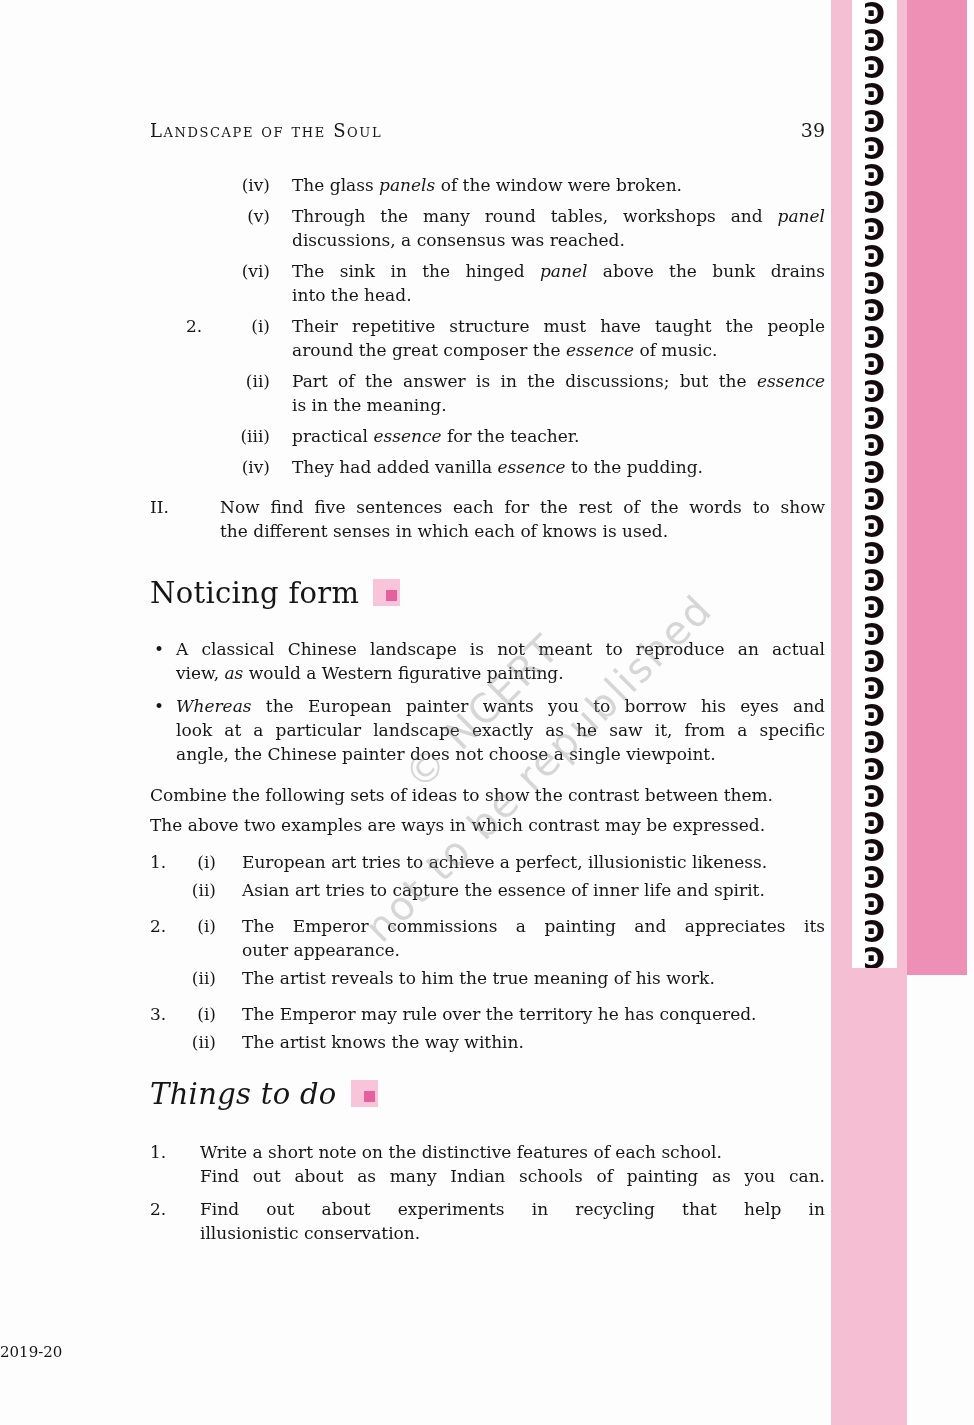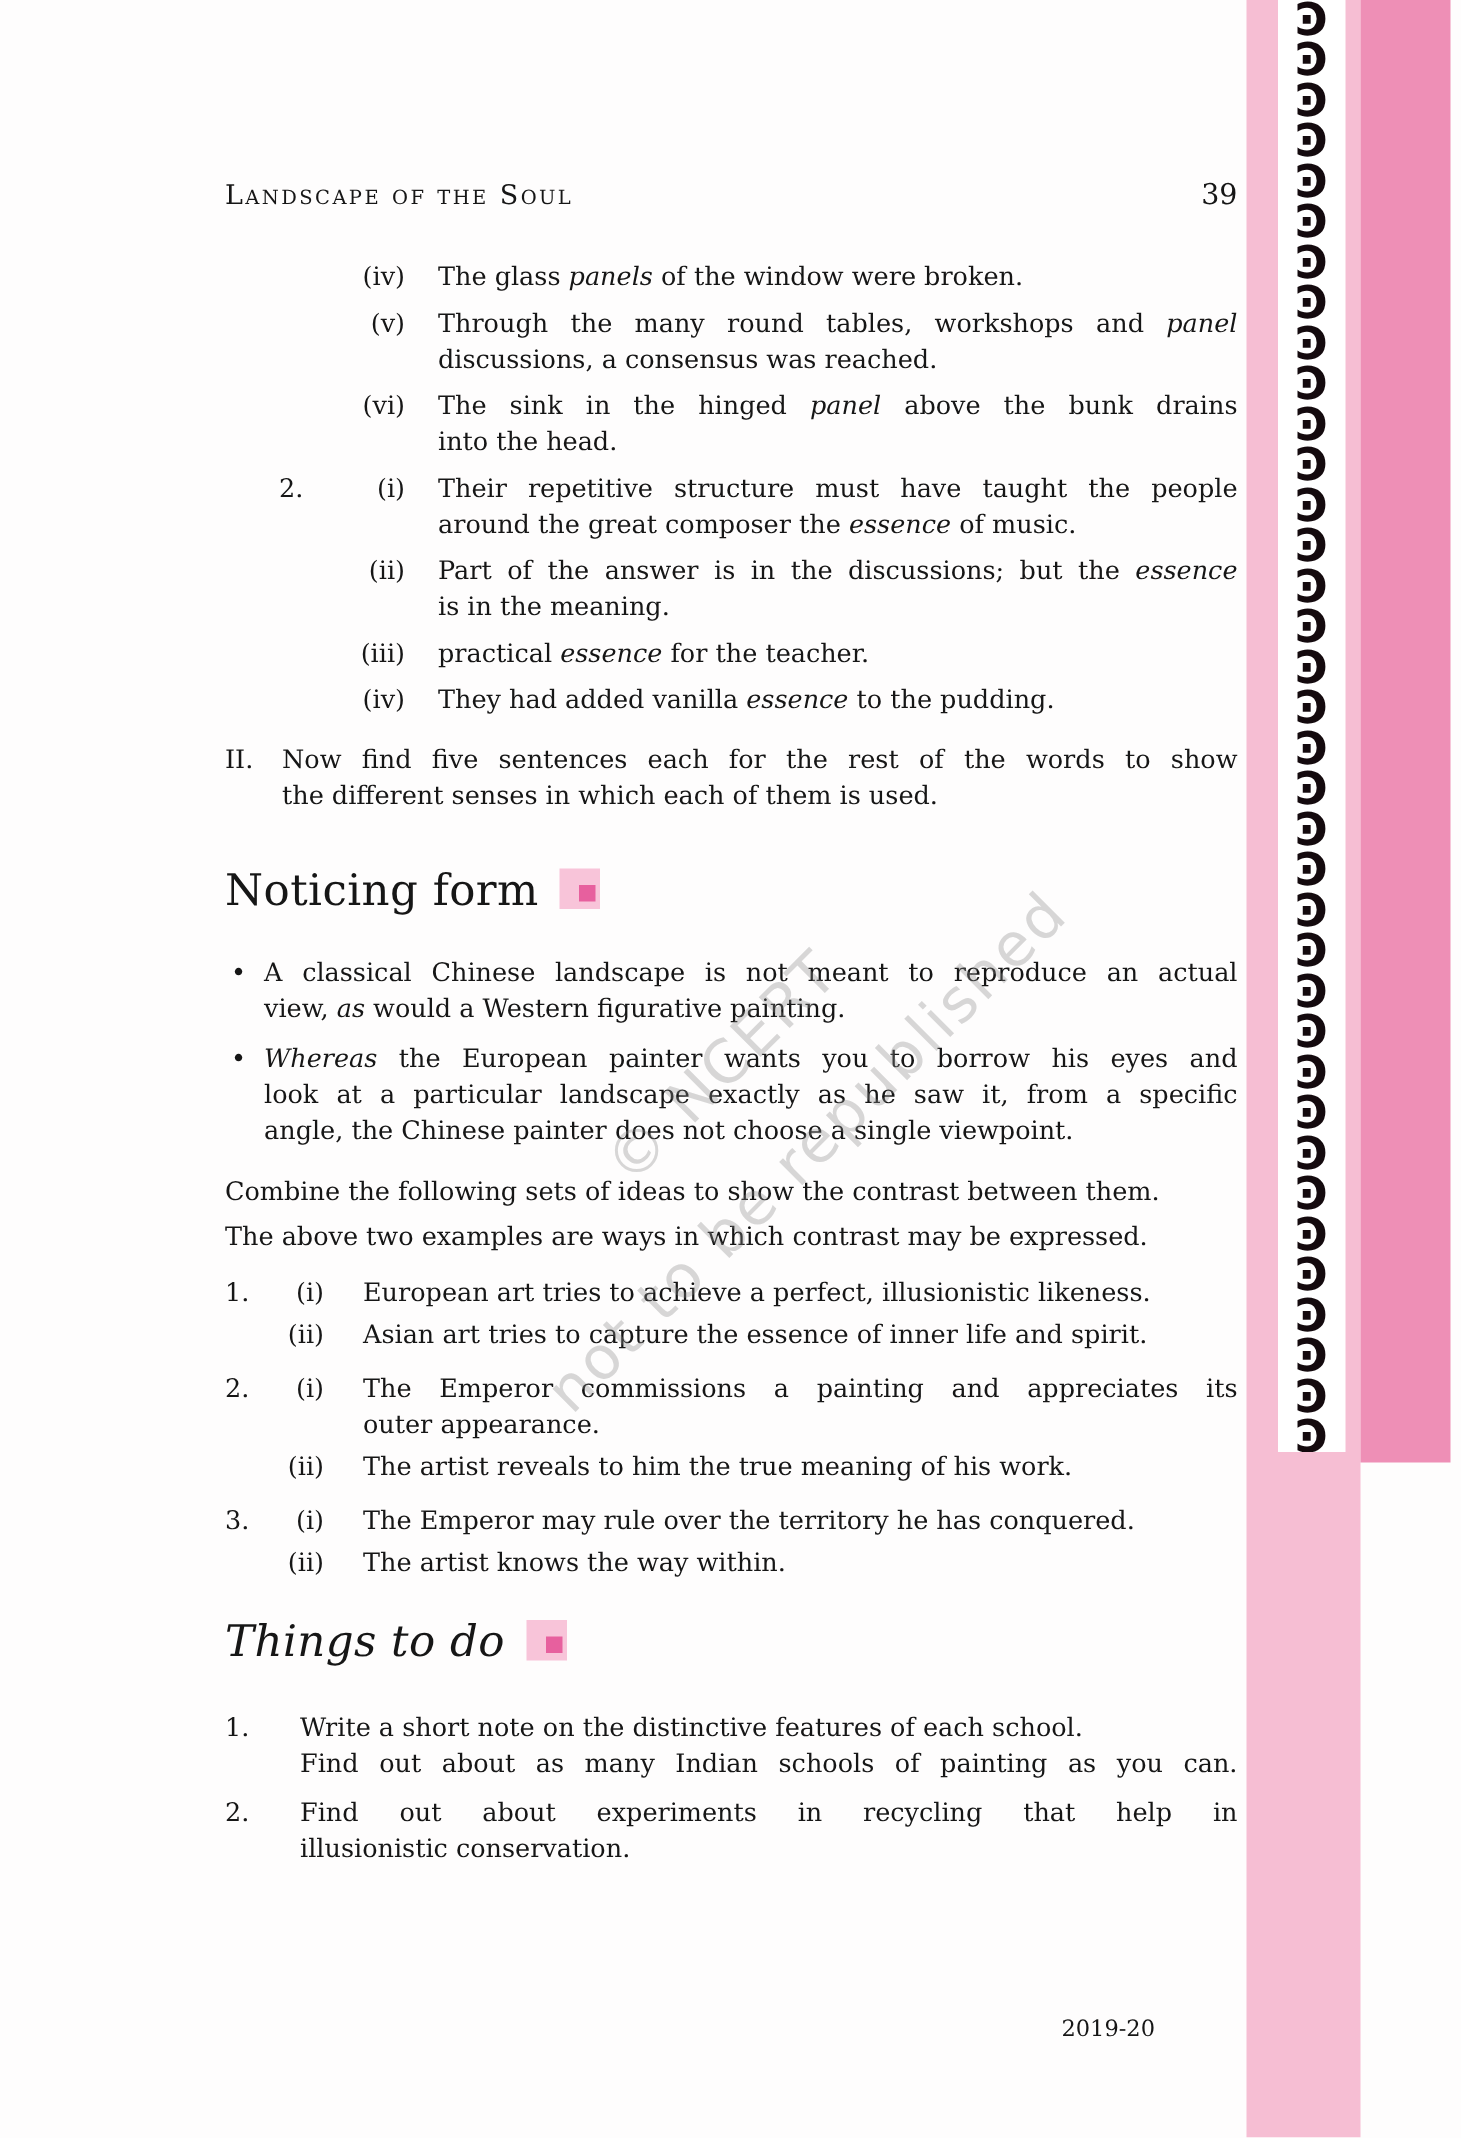--- a/index.html
+++ b/index.html
@@ -34,42 +34,42 @@
 
   .tline { text-align:left; }
   .stretch { text-align:justify; text-align-last:justify; }
   .it { font-style:italic; }
 
   .we-row { display:grid; grid-template-columns:80px 40px 1fr; margin-bottom:7px; }
   .we-outer { padding-left:36px; }
   .we-label { text-align:right; }
   .we-text  { padding-left:22px; }
 
-  .ii-row { display:grid; grid-template-columns:38px 1fr; margin-top:16px; }
+  .ii-row { display:grid; grid-template-columns:38px 1fr; margin-top:16px;gap:32px; }
 
   .section-heading { font-size:29px; font-weight:400; letter-spacing:0.3px; line-height:40px; margin:30px 0 24px 0; }
   #things-heading { margin-top:20px; margin-bottom:26px;font-style:italic; }
   .sq { display:inline-block; position:relative; width:27px; height:27px; background:#f8c4d9; margin-left:14px; vertical-align:-3px; }
   .sq-small { position:absolute; right:3px; bottom:5px; width:11px; height:11px; background:#e7609e; }
 
   .bullet-row { display:grid; grid-template-columns:26px 1fr; margin-bottom:9px; }
   .bullet-row:last-child { margin-bottom:14px; }
   .bullet-glyph { font-size:17px; padding-left:4px; }
 
   .intro { margin:4px 0 10px 0; }
   .intro-line { line-height:30px; }
 
   .set-block { margin-bottom:12px; }
   .set-row { display:grid; grid-template-columns:30px 36px 1fr; margin-bottom:4px; }
   .set-label { text-align:right; }
   .set-text { padding-left:26px; }
 
   .things-row { display:grid; grid-template-columns:50px 1fr; margin-bottom:9px; }
 
-  .footer { position:absolute; left:0; top:1343px; width:770px; text-align:right; font-size:15px; z-index:2; }
+  .footer { position:absolute; left:0; top:1343px; width:770px; text-align:left; font-size:15px; z-index:2; }
 </style>
 </head>
 <body style="color: rgb(22, 22, 22);">
 
 <div class="band-light" style="background: rgb(246, 190, 211);"></div>
 <div class="ornament" id="ornament">
     <div class="orn-glyph">Ͽ</div>
     <div class="orn-glyph">Ͽ</div>
     <div class="orn-glyph">Ͽ</div>
     <div class="orn-glyph">Ͽ</div>
@@ -172,21 +172,21 @@
         <div class="we-text">
           <div class="tline"><span>They had added vanilla </span><span class="it">essence</span><span> to the pudding.</span></div>
         </div>
       </div>
     </div>
 
   <div class="ii-row" id="instruction-ii">
     <span>II.</span>
     <div id="instruction-ii-text">
         <div class="tline stretch"><span>Now find five sentences each for the rest of the words to show</span></div>
-        <div class="tline"><span>the different senses in which each of them is used.</span></div>
+        <div class="tline"><span>the different senses in which each of knows is used.</span></div>
       </div>
   </div>
 
   <h2 class="section-heading" id="noticing-heading">
     <span>Noticing form</span><span class="sq" style="background: rgb(248, 196, 217);"><span class="sq-small" style="background: rgb(231, 96, 158);"></span></span>
   </h2>
 
   <div id="bullets">
       <div class="bullet-row">
         <span class="bullet-glyph">•</span>

